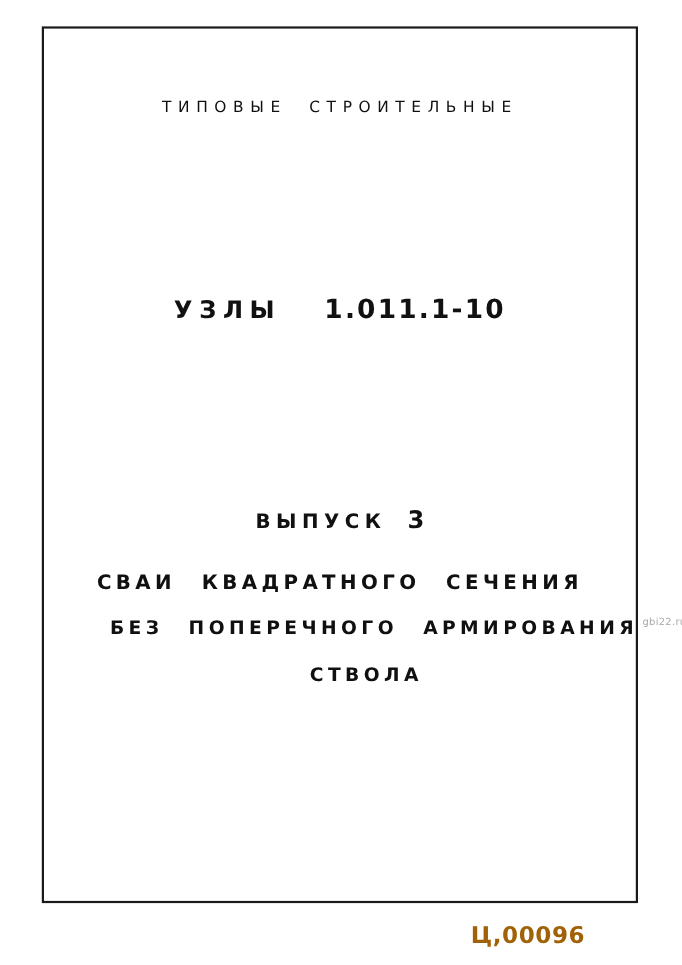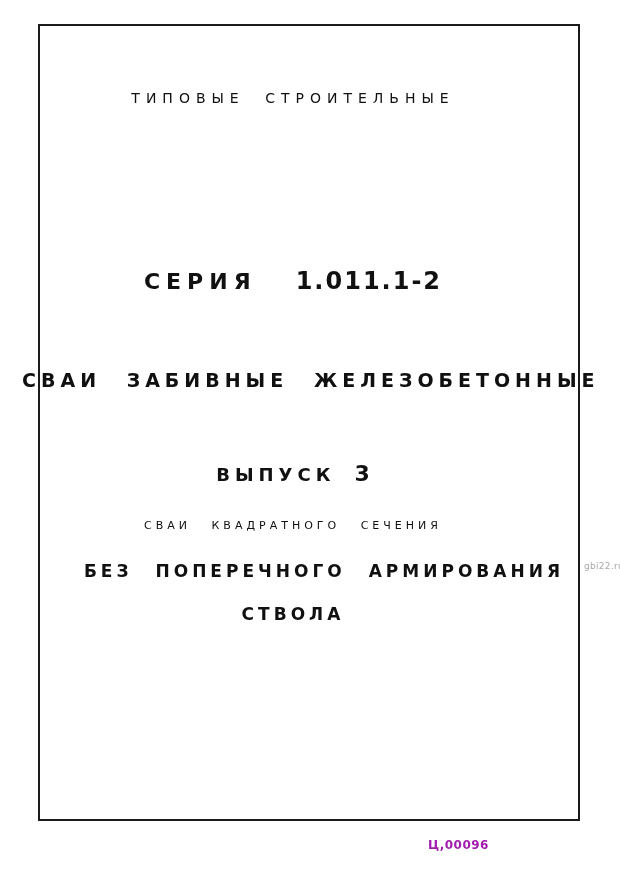--- a/index.html
+++ b/index.html
@@ -30,21 +30,21 @@
     top: 24px;
     width: 542px;
     height: 797px;
     border: 2px solid #1a1a1a;
     box-sizing: border-box;
     background: #ffffff;
   }
 
   .content {
     position: absolute;
-    left: 22px;
+    left: 38px;
     top: 24px;
     width: 542px;
     height: 797px;
     box-sizing: border-box;
     text-align: center;
   }
 
   .line {
     position: absolute;
     width: 100%;
@@ -110,67 +110,66 @@
     font-size: 18px;
     letter-spacing: 5px;
     font-weight: 600;
   }
   .issue-num {
     font-size: 22px;
     font-weight: 600;
     margin-left: 14px;
   }
 
-  .sub1 { top: 495px; font-size: 11px; letter-spacing: 4px; word-spacing: 13px; font-weight: 400; }
+  .sub1 { top: 495px; font-size: 18px; letter-spacing: 4px; word-spacing: 13px; font-weight: 700; }
   .sub2 { top: 537px; font-size: 17px; letter-spacing: 4px; word-spacing: 13px; font-weight: 600; text-align: right; }
-  .sub3 { top: 580px; font-size: 17px; letter-spacing: 4px; word-spacing: 13px; font-weight: 600; }
+  .sub3 { top: 580px; font-size: 17px; letter-spacing: 4px; word-spacing: 13px; font-weight: 600; padding-left: 24px; }
 
   .docs { top: 700px; font-size: 17px; letter-spacing: 5px; word-spacing: 16px; font-weight: 600; }
 
   
   .watermark {
     position: absolute;
     left: 584px;
     top: 561px;
     font-size: 9px;
     color: #a8a8a8;
     letter-spacing: 0.3px;
     font-family: "DejaVu Sans", sans-serif;
     white-space: nowrap;
   }
 
   
   .bottom-code {
     position: absolute;
     left: 428px;
     top: 838px;
-    font-size: 12px;
+    font-size: 21px;
     font-weight: 600;
     letter-spacing: 0.5px;
-    color: #a21caf;
+    color: #a16207;
     white-space: nowrap;
   }
 </style>
 </head>
 <body>
 
 <div class="page">
 
   <div class="sheet-frame"></div>
 
   <div class="content">
 
     <div class="line hdr1">ТИПОВЫЕ СТРОИТЕЛЬНЫЕ</div>
 
     <div class="series-row">
-      <span class="series-word">СЕРИЯ</span>
-      <span class="series-code">1.011.1-2</span>
+      <span class="series-word">УЗЛЫ</span>
+      <span class="series-code">1.011.1-10</span>
     </div>
 
-    <div class="line title-main">СВАИ ЗАБИВНЫЕ ЖЕЛЕЗОБЕТОННЫЕ</div>
 
     <div class="issue-row">
       <span class="issue-word">ВЫПУСК</span>
       <span class="issue-num">3</span>
     </div>
 
     <div class="line sub1">СВАИ КВАДРАТНОГО СЕЧЕНИЯ</div>
     <div class="line sub2">БЕЗ ПОПЕРЕЧНОГО АРМИРОВАНИЯ</div>
     <div class="line sub3">СТВОЛА</div>
 

